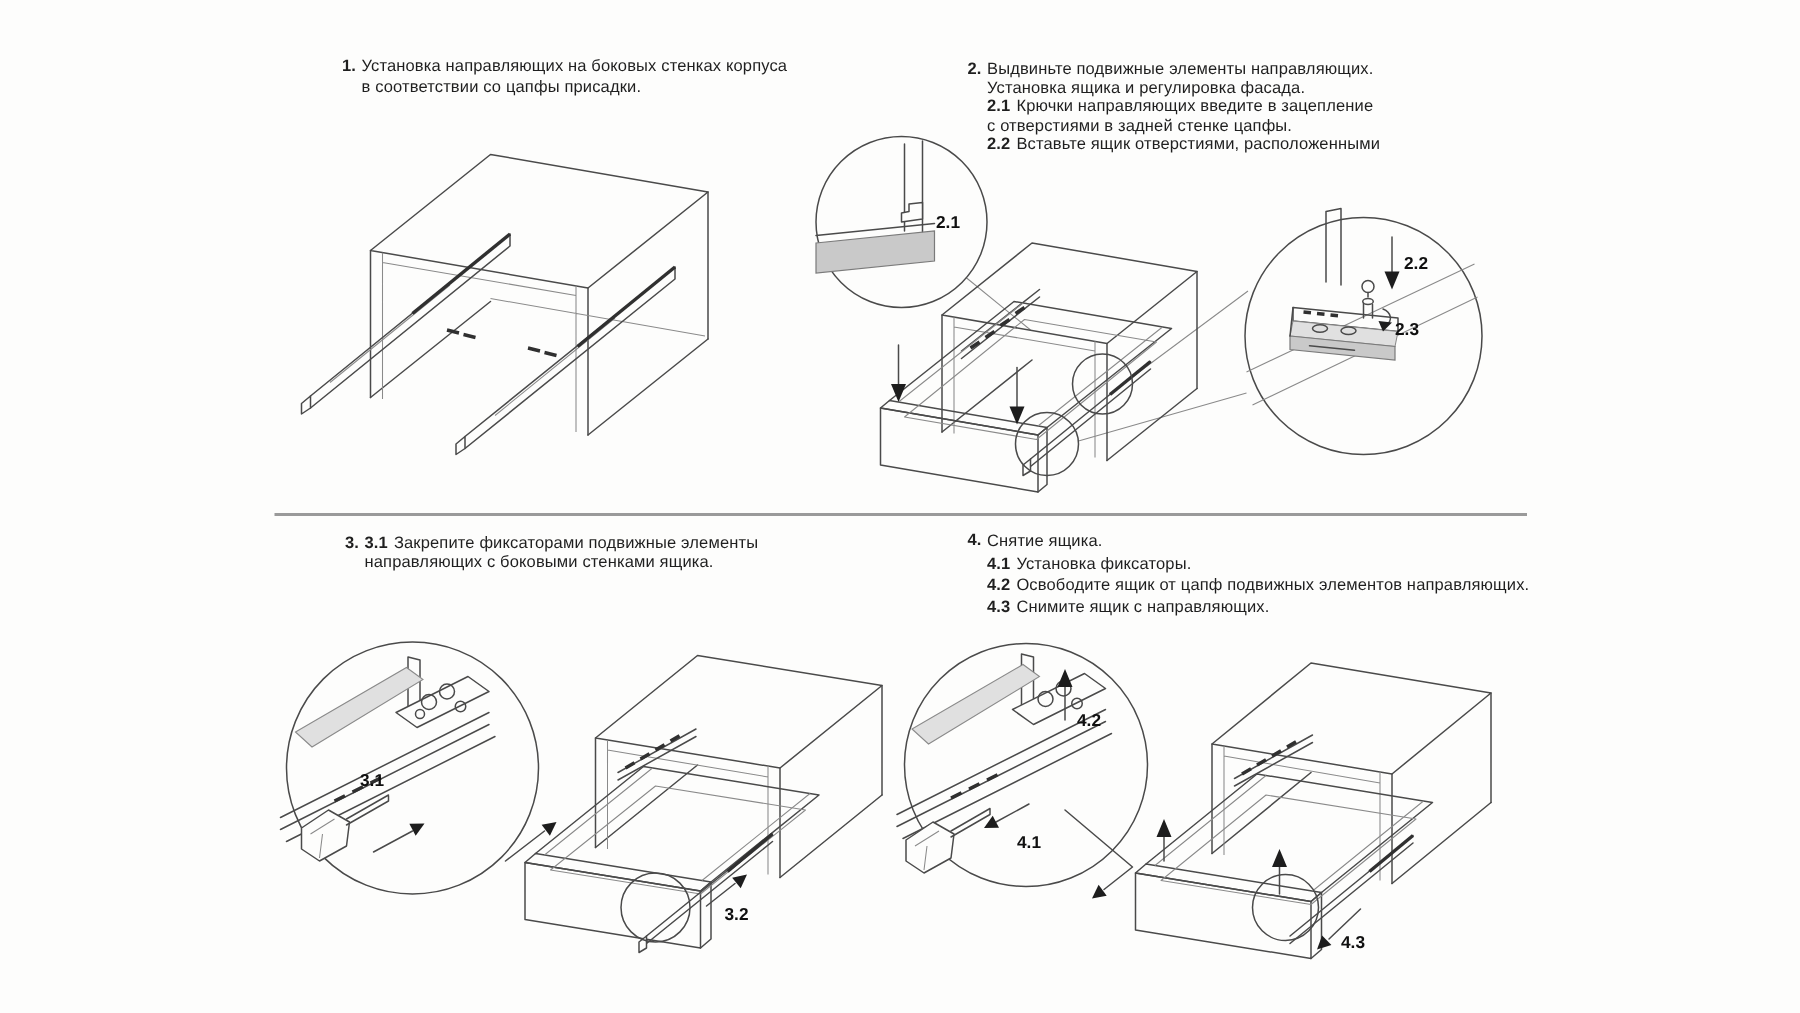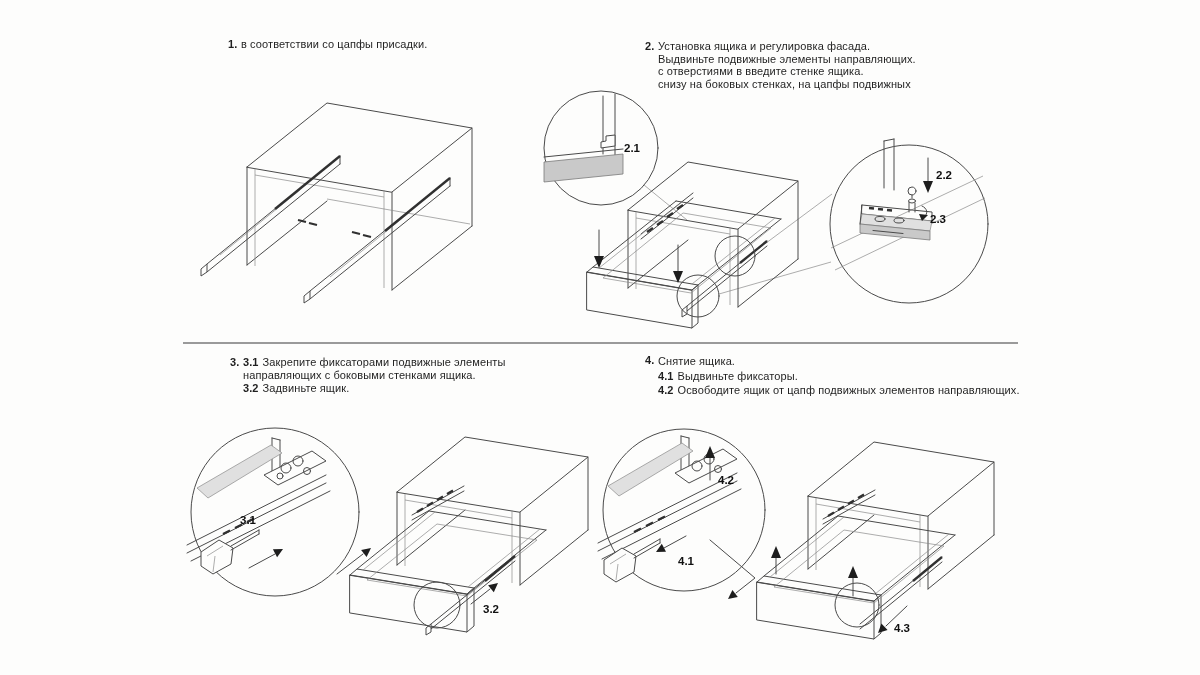--- a/index.html
+++ b/index.html
@@ -29,49 +29,51 @@
   .wfill{fill:#fdfdfc;stroke:#4a4a4a;stroke-width:1;stroke-linejoin:round}
   .head{fill:#1d1d1d;stroke:none}
   .lbl{font-weight:bold;font-size:11.5px;fill:#101010;font-family:"Liberation Sans",sans-serif}
 </style>
 </head>
 <body>
 
 <section class="step lh135" style="left:228px;top:38px">
   <span class="stepnum">1.</span>
   <div>
+    <div class="line"><span>Установка направляющих на боковых стенках корпуса</span></div>
     <div class="line"><span>в соответствии со цапфы присадки.</span></div>
   </div>
 </section>
 
 <section class="step lh125" style="left:645px;top:40px">
   <span class="stepnum">2.</span>
   <div>
+    <div class="line"><span>Выдвиньте подвижные элементы направляющих.</span></div>
     <div class="line"><span>Установка ящика и регулировка фасада.</span></div>
-    <div class="line"><span>Выдвиньте подвижные элементы направляющих.</span></div>
-    <div class="line"><span>с отверстиями в введите стенке ящика.</span></div>
-    <div class="line"><span>снизу на боковых стенках, на цапфы подвижных</span></div>
+    <div class="line"><b>2.1</b><span>Крючки направляющих введите в зацепление</span></div>
+    <div class="line"><span>с отверстиями в задней стенке цапфы.</span></div>
+    <div class="line"><b>2.2</b><span>Вставьте ящик отверстиями, расположенными</span></div>
   </div>
 </section>
 
 <section class="step lh130" style="left:230px;top:356px">
   <span class="stepnum">3.</span>
   <div>
     <div class="line"><b>3.1</b><span>Закрепите фиксаторами подвижные элементы</span></div>
     <div class="line"><span>направляющих с боковыми стенками ящика.</span></div>
-    <div class="line"><b>3.2</b><span>Задвиньте ящик.</span></div>
   </div>
 </section>
 
 <section class="step lh145" style="left:645px;top:354px">
   <span class="stepnum">4.</span>
   <div>
     <div class="line"><span>Снятие ящика.</span></div>
-    <div class="line"><b>4.1</b><span>Выдвиньте фиксаторы.</span></div>
+    <div class="line"><b>4.1</b><span>Установка фиксаторы.</span></div>
     <div class="line"><b>4.2</b><span>Освободите ящик от цапф подвижных элементов направляющих.</span></div>
+    <div class="line"><b>4.3</b><span>Снимите ящик с направляющих.</span></div>
   </div>
 </section>
 
 <div class="divider" style="left:183px;top:342px;width:835px;height:1.6px"></div>
 
 <svg style="left:180px;top:86px" width="340" height="250" viewBox="0 0 340 250">
   <g>
     <path class="st" d="M67,81 L147,17 L292,42 L212,106 Z"></path>
     <path class="st" d="M67,81 V179 M212,106 V204 M292,42 V140"></path>
     <path class="st" d="M67,179 L147,115 M212,204 L292,140"></path>

